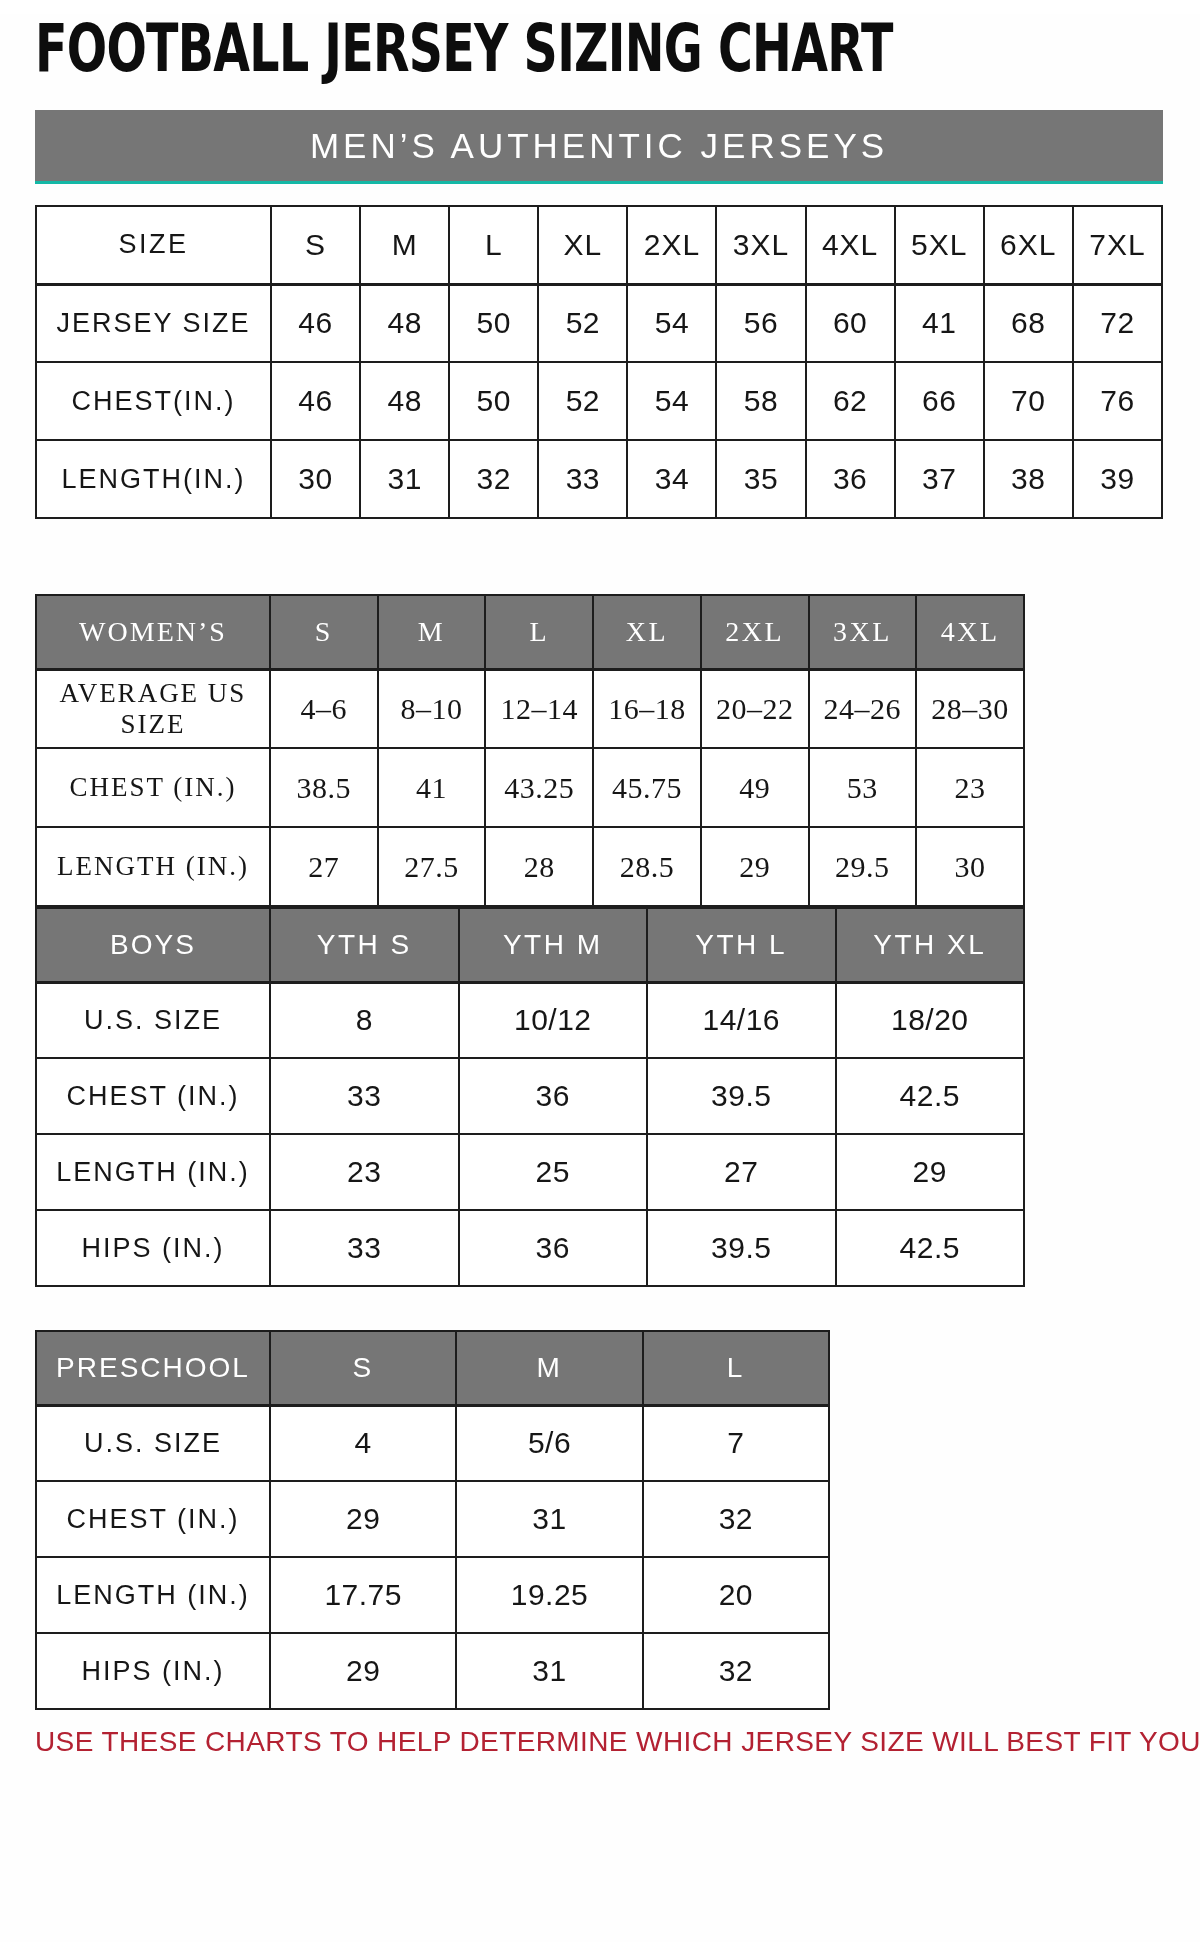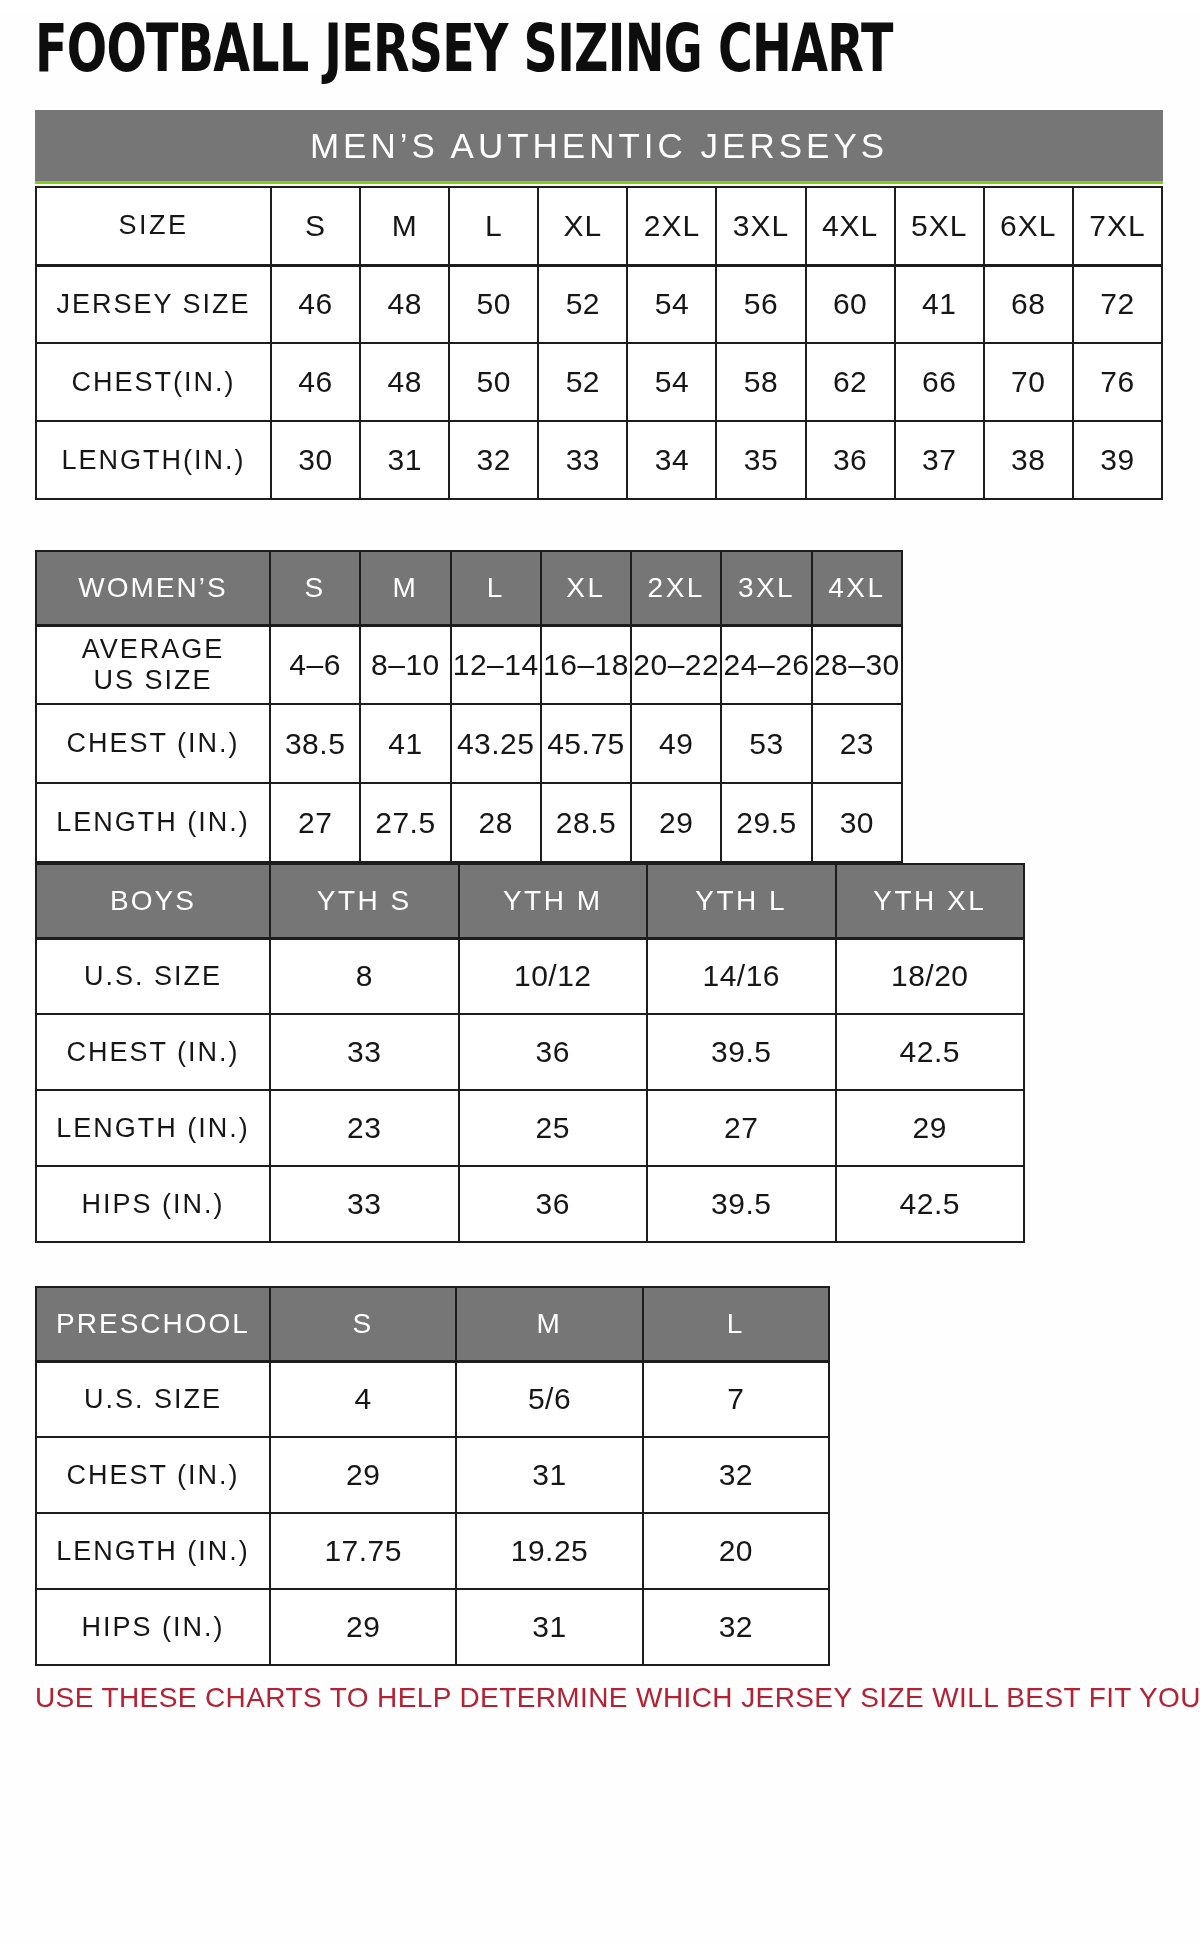--- a/index.html
+++ b/index.html
@@ -24,48 +24,48 @@
     color:#b32132;
   }
   .footer-note {
     margin:16px 0 0 35px; white-space:nowrap;
     font-size:28px; letter-spacing:0.4px; color:#b32132;
   }
 
   
   .banner {
     margin:26px 0 0 35px; width:1128px; height:74px;
-    background:#767676; border-bottom:3px solid #84cc16;
+    background:#767676; border-bottom:3px solid #14b8a6;
     display:flex; align-items:center; justify-content:center;
     color:#ffffff; font-size:35px; letter-spacing:4px;
   }
 
   
   table.sz { border-collapse:collapse; table-layout:fixed; margin-left:35px; background:#fff; }
   table.sz th, table.sz td {
     border:2px solid #1d1d1d; text-align:center; vertical-align:middle;
     font-weight:normal; overflow:hidden;
   }
   table.sz td { font-size:30px; letter-spacing:0.5px; }
   table.sz td.rlabel { font-size:27px; letter-spacing:2px; }
   table.sz thead th { border-bottom-width:3px; }
 
   
-  .t-mens { width:1128px; margin-top:2px; }
+  .t-mens { width:1128px; margin-top:21px; }
   .t-mens col.c0 { width:235px; }
   .t-mens thead th { height:78px; background:#ffffff; color:#161616; font-size:30px; letter-spacing:1px; }
   .t-mens thead th.corner { font-size:27px; letter-spacing:2.5px; }
   .t-mens td { height:78px; }
 
   
   .gray thead th { background:#767676; color:#ffffff; font-size:28px; letter-spacing:2.5px; height:74px; }
   .gray thead th.corner { letter-spacing:2px; }
 
   
-  .t-womens { width:868px; margin-top:50px; }
+  .t-womens { width:990px; margin-top:75px;font-family:Liberation Serif, serif; }
   .t-womens col.c0 { width:234px; }
   .t-womens td { height:79px; }
   .t-womens tbody tr:first-child td.rlabel span { display:inline-block; max-width:190px; line-height:31px; }
 
   
   .t-boys { width:990px; }
   .t-boys col.c0 { width:234px; }
   .t-boys td { height:76px; }
 
   

